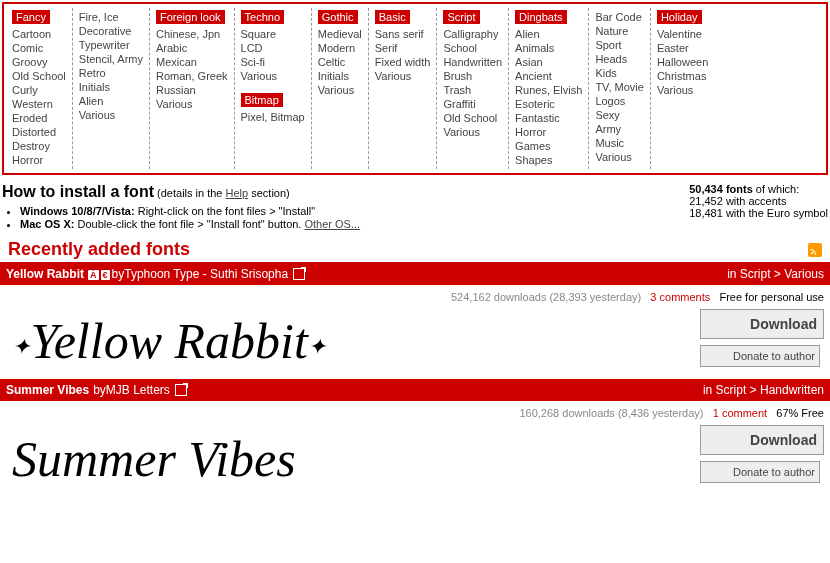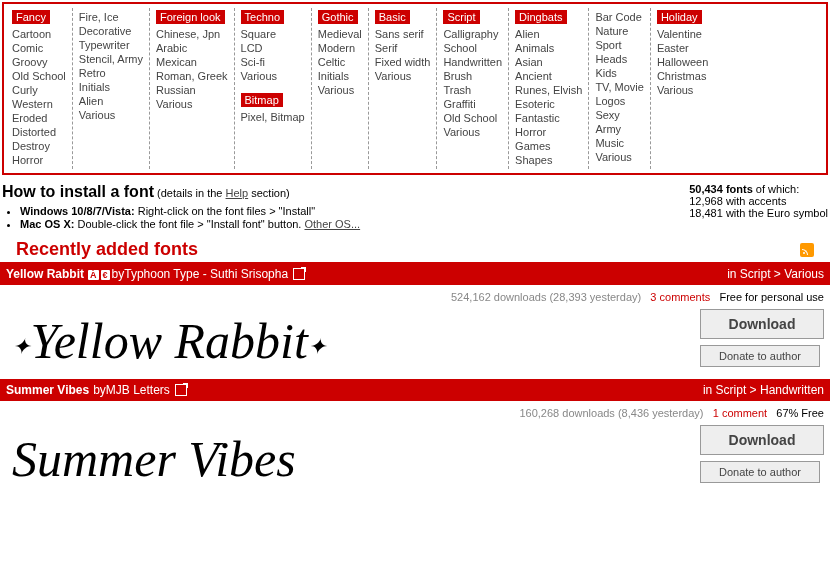--- a/index.html
+++ b/index.html
@@ -7,42 +7,42 @@
 .cat-panel{border:2px solid #c00;margin:2px;display:flex;padding:4px 2px}
 .cat-col{flex:0 0 auto;padding:2px 6px;border-right:1px dashed #999}
 .cat-col:last-child{border-right:none}
 .cat-hdr{background:#c00;color:#fff;font-weight:normal;padding:1px 4px;display:inline-block;margin-bottom:3px}
 .cat-col .itm{display:block;padding:1px 0;color:#444}
 .cat-spacer{margin-top:10px}
 .install{padding:6px 2px;display:flex}
 .install ul{margin:4px 0 0 18px;padding:0}
 .install li{margin:1px 0}
 .stats{text-align:left;font-size:11px;color:#000}
-.recent-hdr{font-size:18px;font-weight:bold;color:#c00;border-bottom:1px solid #c00;padding:2px 16px;display:flex;align-items:center}
+.recent-hdr{font-size:18px;font-weight:bold;color:#c00;border-bottom:1px solid #c00;padding:2px 8px;display:flex;align-items:center}
 .rss{display:inline-block;width:14px;height:14px;background:#f90;border-radius:2px;position:relative}
 .rss:before{content:"";position:absolute;bottom:3px;left:3px;width:2px;height:2px;background:#fff;border-radius:50%}
 .rss:after{content:"";position:absolute;bottom:2px;left:2px;width:5px;height:5px;border:1.5px solid #fff;border-left:none;border-bottom:none;border-radius:0 6px 0 0}
 .font-bar{background:#c00;color:#fff;padding:4px 6px;display:flex;align-items:center;font-size:12px}
 .font-bar .ttl{font-weight:bold}
 .font-bar .tags{margin-left:4px}
 .font-bar .tag{display:inline-block;background:#fff;color:#c00;font-size:9px;padding:0 2px;margin-right:2px;font-weight:bold;border-radius:1px}
 .font-bar .ext{display:inline-block;width:10px;height:10px;border:1px solid #fff;margin-left:5px;position:relative}
 .font-bar .ext:after{content:"";position:absolute;top:-2px;right:-2px;width:4px;height:4px;border-top:1px solid #fff;border-right:1px solid #fff}
 .font-bar .cat{margin-left:auto}
 .font-meta{padding:6px 6px 0;display:flex;align-items:center;font-size:11px}
 .font-meta .dl{color:#888}
 .font-meta .cm{color:#c00}
 .font-meta .lic{color:#000;margin-left:auto}
 .font-row{display:flex;align-items:center}
 .preview{padding:6px 12px;flex:1 1 auto;font-size:42px;line-height:1}
 .preview.rabbit{font-family:"Brush Script MT",cursive;font-weight:normal;font-style:italic;font-size:50px;position:relative}
 .preview.rabbit:before,.preview.rabbit:after{content:"";position:absolute;font-style:normal}
 .preview.vibes{font-family:"Brush Script MT",cursive;font-style:italic;font-size:50px;padding-top:10px}
 .actions{padding:6px;text-align:right;flex:0 0 120px}
-.btn{display:block;width:110px;background:#eee;border:1px solid #999;padding:6px;text-align:center;font-size:14px;font-weight:bold;margin-bottom:6px}
+.btn{display:block;width:110px;background:#eee;border:1px solid #999;padding:6px;font-size:14px;font-weight:bold;margin-bottom:6px}
 .btn.small{font-size:11px;font-weight:normal;padding:4px}
 .u{text-decoration:underline}
 </style>
 </head>
 <body>
 
 <div class="cat-panel" id="cat-panel">
     <div class="cat-col"><div class="cat-hdr">Fancy</div><a href="#" class="itm">Cartoon</a><a href="#" class="itm">Comic</a><a href="#" class="itm">Groovy</a><a href="#" class="itm">Old School</a><a href="#" class="itm">Curly</a><a href="#" class="itm">Western</a><a href="#" class="itm">Eroded</a><a href="#" class="itm">Distorted</a><a href="#" class="itm">Destroy</a><a href="#" class="itm">Horror</a></div>
     <div class="cat-col">
       <a href="#" class="itm">Fire, Ice</a>
@@ -80,21 +80,21 @@
  <div style="flex:1">
   <span style="font-size:16px;font-weight:bold">How to install a font</span>
   <span>(details in the </span><a href="#" class="u">Help</a><span> section)</span>
   <ul>
    <li><b>Windows 10/8/7/Vista:</b><span> Right-click on the font files &gt; "Install"</span></li>
    <li><b>Mac OS X:</b><span> Double-click the font file &gt; "Install font" button. </span><a href="#" class="u">Other OS...</a></li>
   </ul>
  </div>
  <div class="stats">
   <b>50,434 fonts</b><span> of which:</span><br>
-  <span>12,968 with accents</span><br>
+  <span>21,452 with accents</span><br>
   <span>18,481 with the Euro symbol</span>
  </div>
 </div>
 
 <div class="recent-hdr">
  <span>Recently added fonts</span>
  <span style="margin-left:auto" class="rss"></span>
 </div>
 
 <div id="font-list">

